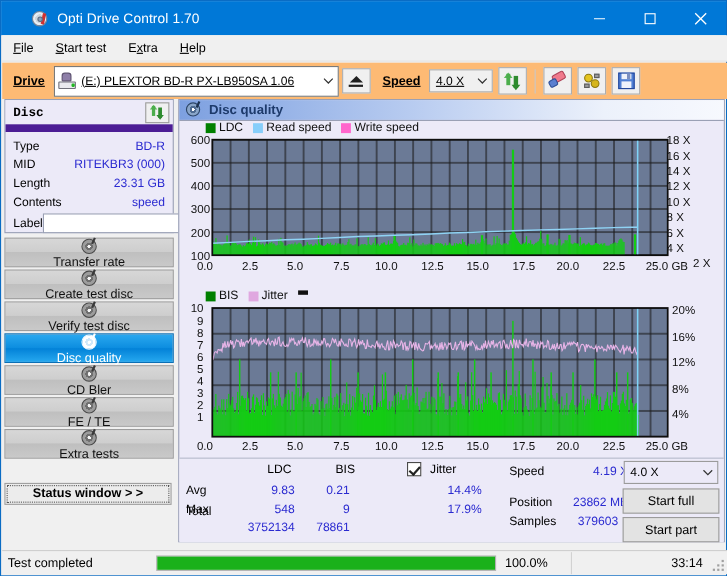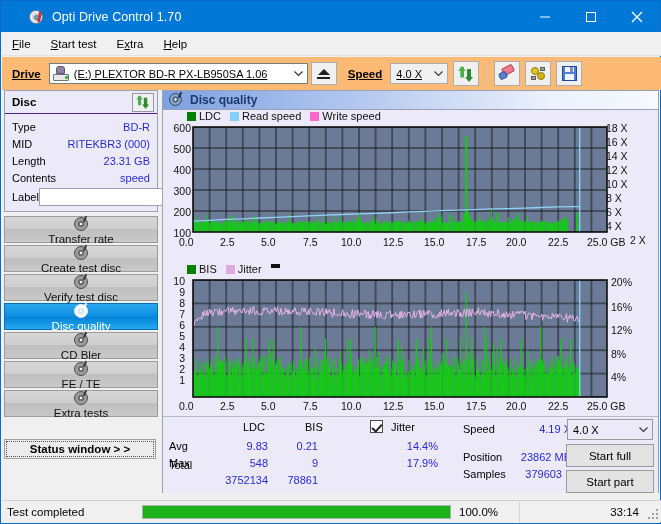--- a/index.html
+++ b/index.html
@@ -65,21 +65,21 @@
 
   
   .toolbar{
     position:absolute;left:1px;top:56px;width:659px;height:33px;
     background:#fdba74;display:flex;align-items:center;
     box-sizing:border-box;
     text-decoration:underline;
   }
   .tb-label{font-size:11.5px;font-weight:bold;color:#000;margin:0 8px 0 10px;}
   .drive-combo{
-    width:259px;height:21px;background:#fff;border:1px solid #7a7a7a;
+    width:259px;height:28px;background:#fff;border:1px solid #7a7a7a;
     display:flex;align-items:center;box-sizing:border-box;position:relative;
   }
   .drive-combo .dicon{
     width:17px;height:15px;margin-left:3px;margin-right:4px;position:relative;flex:none;
   }
   .drive-combo .dicon .body{
     position:absolute;left:0;bottom:0;width:16px;height:7px;background:#e9e9ee;
     border:1px solid #70707a;box-sizing:border-box;border-radius:1px;
   }
   .drive-combo .dicon .head{
@@ -165,22 +165,23 @@
 
   
   .leftpanel{
     position:absolute;left:1px;top:89px;width:158px;height:403px;
   }
   .disc-box{
     position:absolute;left:2px;top:0;width:154px;height:122px;
     background:#eceaf8;border:1px solid #9aa0b5;box-sizing:border-box;
   }
   .disc-head{
-    height:22px;display:flex;align-items:center;border-bottom:1px solid #4c1d95;
+    height:22px;display:flex;align-items:center;border-bottom:7px solid #4c1d95;
     background:#eceaf8;
+    font-family:Liberation Mono, monospace;
   }
   .disc-head .ttl{font-size:11.5px;font-weight:bold;color:#000;margin-left:7px;flex:1;}
   .disc-head .btn{
     width:22px;height:19px;border:1px solid #9b9b9b;background:#f0f0f0;margin-right:3px;
     display:flex;align-items:center;justify-content:center;box-sizing:border-box;
   }
   .disc-rows{padding:4px 0 0 0;}
   .disc-row{display:flex;height:17px;align-items:center;padding:0 7px;}
   .disc-row .k{font-size:11px;color:#000;flex:1;}
   .disc-row .v{font-size:11px;color:#2a2ad0;text-align:right;}

